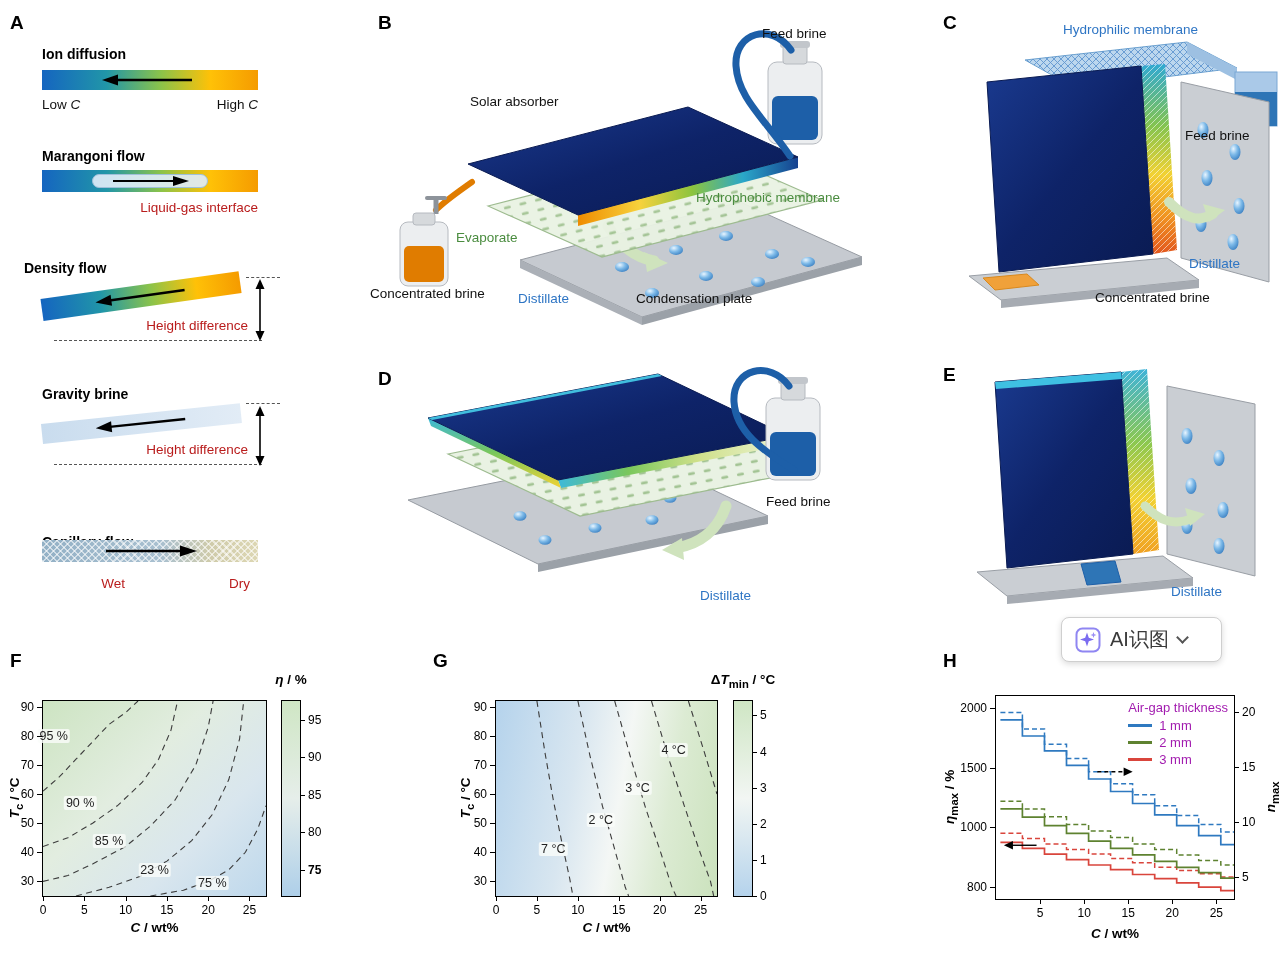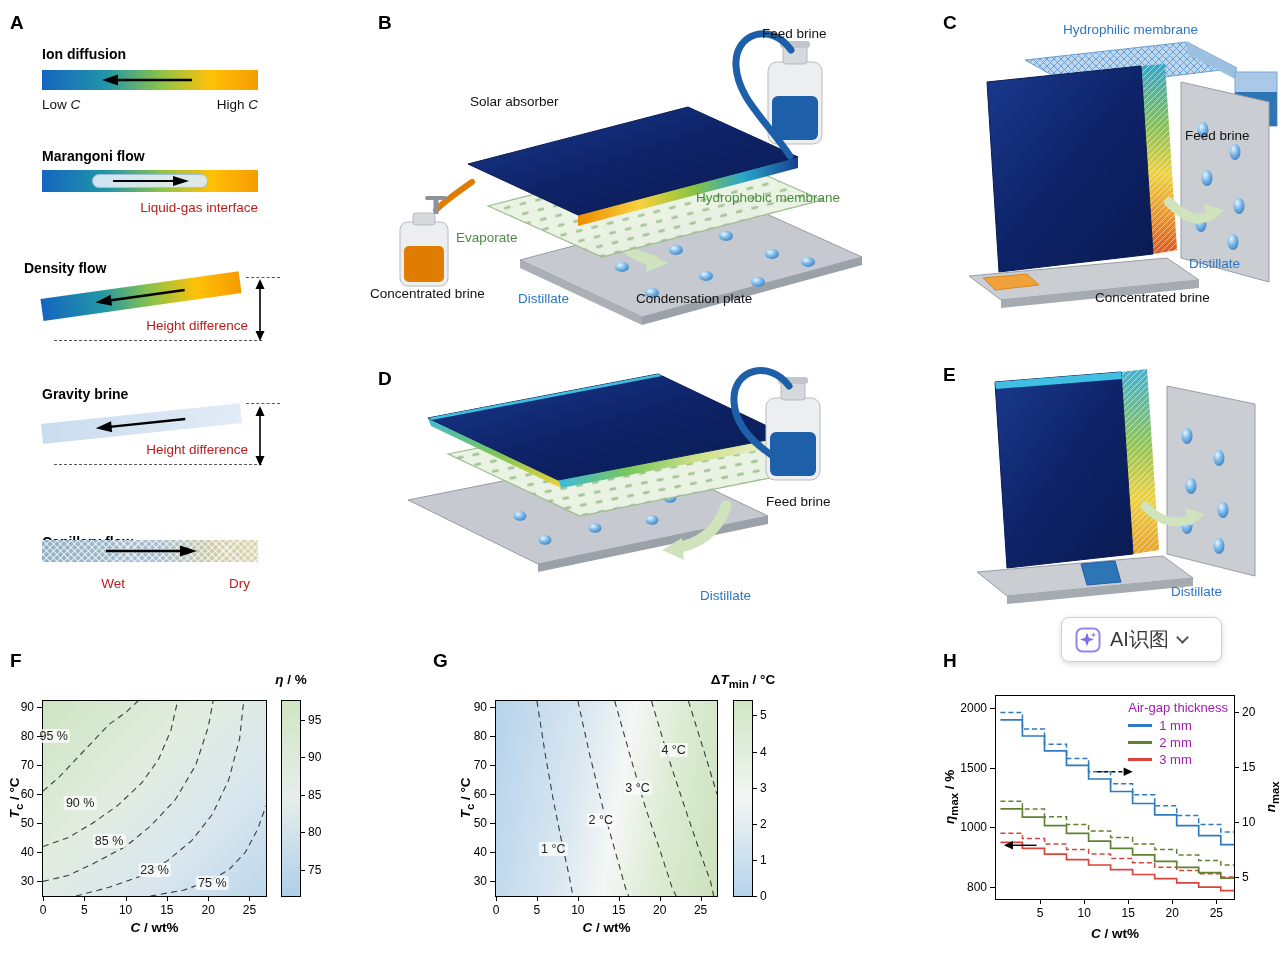--- a/index.html
+++ b/index.html
@@ -387,41 +387,41 @@
       <div class="tick" style="left: 26px; top: 165.239px; transform: translate(-100%, -50%);">50</div>
       <div class="tm" style="left: 29px; top: 136.134px; width: 5px; height: 1px;"></div>
       <div class="tick" style="left: 26px; top: 136.134px; transform: translate(-100%, -50%);">60</div>
       <div class="tm" style="left: 29px; top: 107.03px; width: 5px; height: 1px;"></div>
       <div class="tick" style="left: 26px; top: 107.03px; transform: translate(-100%, -50%);">70</div>
       <div class="tm" style="left: 29px; top: 77.9254px; width: 5px; height: 1px;"></div>
       <div class="tick" style="left: 26px; top: 77.9254px; transform: translate(-100%, -50%);">80</div>
       <div class="tm" style="left: 29px; top: 48.8209px; width: 5px; height: 1px;"></div>
       <div class="tick" style="left: 26px; top: 48.8209px; transform: translate(-100%, -50%);">90</div>
       <div class="tm" style="left: 293px; top: 211.75px; width: 4px; height: 1px;"></div>
-      <div class="tick" style="left: 300px; top: 211.75px; transform: translateY(-50%);">75</div>
+      <div class="tick" style="left: 300px; top: 211.75px; transform: translateY(-50%); font-weight: bold;">75</div>
       <div class="tm" style="left: 293px; top: 174.25px; width: 4px; height: 1px;"></div>
       <div class="tick" style="left: 300px; top: 174.25px; transform: translateY(-50%);">80</div>
       <div class="tm" style="left: 293px; top: 136.75px; width: 4px; height: 1px;"></div>
       <div class="tick" style="left: 300px; top: 136.75px; transform: translateY(-50%);">85</div>
       <div class="tm" style="left: 293px; top: 99.25px; width: 4px; height: 1px;"></div>
       <div class="tick" style="left: 300px; top: 99.25px; transform: translateY(-50%);">90</div>
       <div class="tm" style="left: 293px; top: 61.75px; width: 4px; height: 1px;"></div>
       <div class="tick" style="left: 300px; top: 61.75px; transform: translateY(-50%);">95</div>
     </div>
 
   <div class="chart" id="chartG" style="left:460px;top:658px;width:330px;height:296px">
     <div class="plot" style="left: 35px; top: 42px; width: 223px; height: 197px; background: linear-gradient(100deg, rgb(181, 211, 236) 0%, rgb(216, 230, 240) 35%, rgb(244, 247, 245) 55%, rgb(220, 235, 211) 75%, rgb(203, 226, 189) 100%);">
         <svg style="position:absolute;left:0;top:0" width="221" height="195">
           <polyline fill="none" stroke="#3c3c3c" stroke-width="1.1" stroke-dasharray="6 4.5" points="40.9,0.0 49.1,52.4 57.3,99.0 65.5,139.7 73.7,177.5 76.9,195.0"></polyline>
           <polyline fill="none" stroke="#3c3c3c" stroke-width="1.1" stroke-dasharray="6 4.5" points="81.9,0.0 94.1,55.3 106.4,104.8 118.7,148.4 129.3,186.3 132.6,195.0"></polyline>
           <polyline fill="none" stroke="#3c3c3c" stroke-width="1.1" stroke-dasharray="6 4.5" points="118.7,0.0 135.1,58.2 149.8,107.7 163.7,148.4 176.0,186.3 180.1,195.0"></polyline>
           <polyline fill="none" stroke="#3c3c3c" stroke-width="1.1" stroke-dasharray="6 4.5" points="155.5,0.0 171.9,55.3 188.3,104.8 203.0,148.4 214.5,180.4 217.7,195.0"></polyline>
           <polyline fill="none" stroke="#3c3c3c" stroke-width="1.1" stroke-dasharray="6 4.5" points="192.4,0.0 208.7,52.4 221.0,93.1"></polyline>
         </svg>
-        <div class="clabel" style="left: 57.2963px; top: 148.433px;">1 °C</div>
+        <div class="clabel" style="left: 57.2963px; top: 148.433px;">7 °C</div>
         <div class="clabel" style="left: 104.77px; top: 119.328px;">2 °C</div>
         <div class="clabel" style="left: 141.604px; top: 87.3134px;">3 °C</div>
         <div class="clabel" style="left: 177.619px; top: 49.4776px;">4 °C</div>
       </div>
     <div class="axlab xlabel" style="left:35px;top:262px;width:223px"><i>C</i> / wt%</div>
     <div class="axlab ylabel" style="left:-73px;top:131px;width:160px;transform:rotate(-90deg)"><i>T</i><sub>c</sub> / °C</div>
     <div class="cbar" style="left: 273px; top: 42px; width: 20px; height: 197px; background: linear-gradient(to top, rgb(181, 211, 236), rgb(242, 246, 243), rgb(207, 230, 196));"></div>
     <div class="axlab cbar-title" style="left:233px;top:14px;width:100px">Δ<i>T</i><sub>min</sub> / °C</div>
   <div class="tm" style="left: 36px; top: 238px; width: 1px; height: 5px;"></div>
       <div class="tick" style="left: 36px; top: 245px; transform: translateX(-50%);">0</div>

